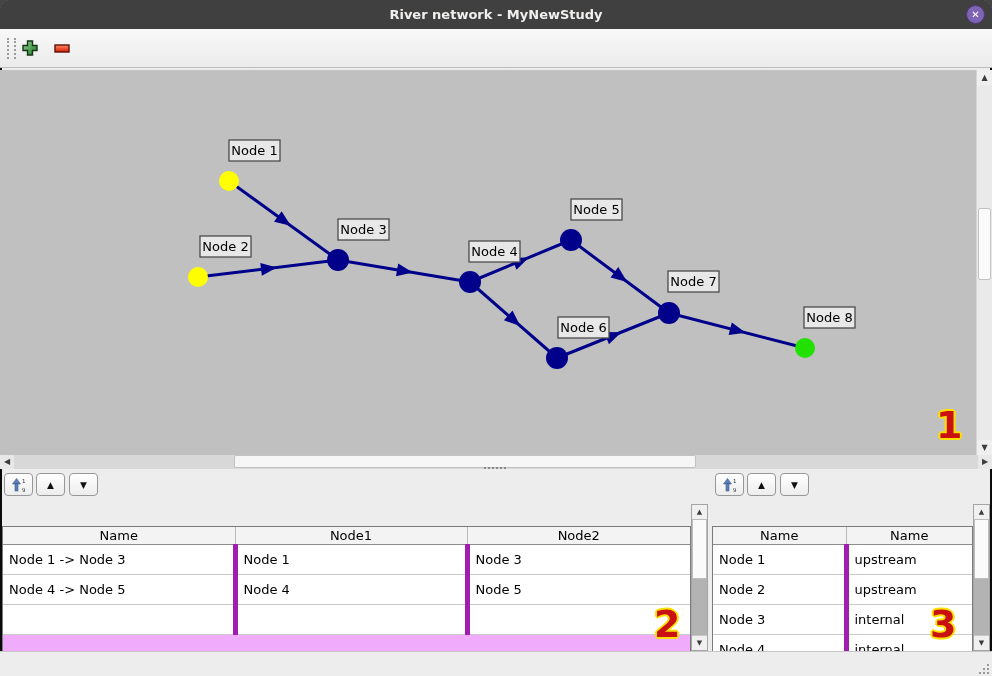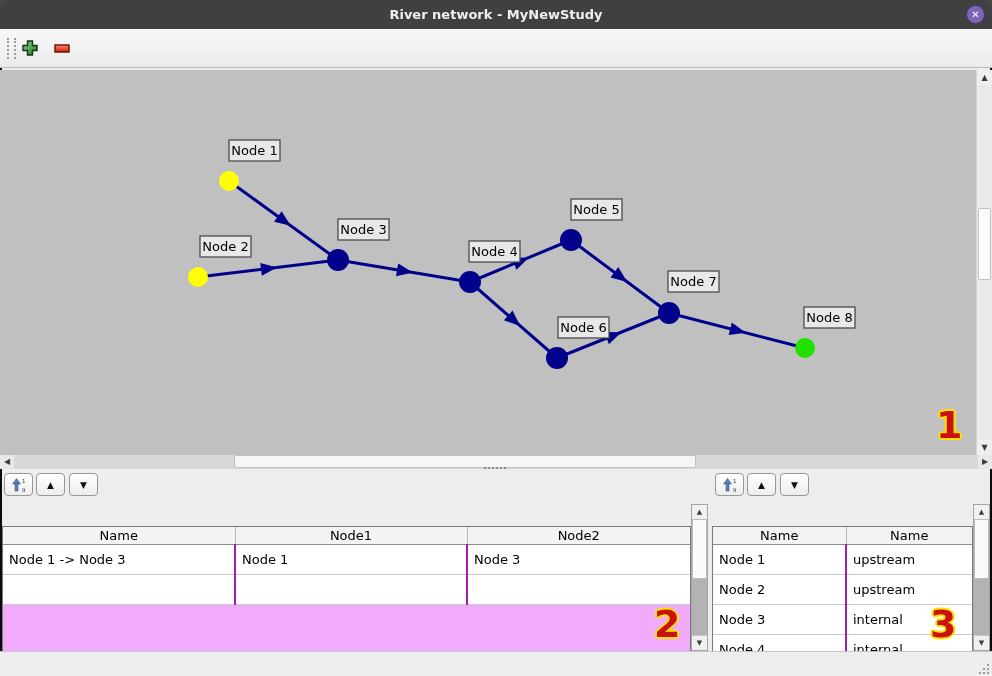--- a/index.html
+++ b/index.html
@@ -37,21 +37,21 @@
   
   .mbtn{position:absolute;top:473px;width:29px;height:23px;background:linear-gradient(#ffffff,#ededed);
         border:1px solid #979797;border-radius:4px;box-sizing:border-box;
         display:flex;align-items:center;justify-content:center;font-size:9px;color:#111;cursor:pointer;}
   
   .table-wrap{position:absolute;top:526px;height:147px;background:#f0abfc;border:1px solid #7b7b7b;box-sizing:border-box;overflow:hidden;}
   table{border-collapse:collapse;table-layout:fixed;width:100%;font-size:13px;color:#000;}
   th{height:17px;background:#f3f3f3;border-bottom:1px solid #8d8d8d;border-right:1px solid #b9b9b9;
      font-weight:normal;text-align:center;padding:0;font-size:13px;overflow:hidden;}
   th:last-child{border-right:none;}
-  td{height:29px;border-bottom:1px solid #cacaca;border-right:2px solid #a21caf;padding:0 6px;
+  td{height:29px;border-bottom:1px solid #cacaca;border-right:5px solid #a21caf;padding:0 6px;
      white-space:nowrap;overflow:hidden;background:#fff;}
   td:last-child{border-right:none;}
   
   .tscroll{position:absolute;top:504px;width:17px;height:147px;background:#b3b3b3;border:1px solid #a5a5a5;box-sizing:border-box;}
   .tscroll .up{top:0;border-bottom:1px solid #c6c6c6;}
   .tscroll .down{bottom:0;border-top:1px solid #c6c6c6;}
   .tscroll .sb-arrow{height:14px;line-height:14px;font-size:7px;background:#f0f0f0;}
   .tscroll .thumb{position:absolute;top:14px;left:0;right:0;height:60px;background:#fafafa;border:1px solid #bcbcbc;box-sizing:border-box;}
   
   .statusbar{position:absolute;top:651px;left:0;right:0;height:25px;background:#ededed;border-top:1px solid #c6c6c6;}
@@ -203,20 +203,25 @@
             <th>Node2</th>
           </tr>
         </thead>
       <tbody id="links-body">
           <tr>
             <td>Node 1 -&gt; Node 3</td>
             <td>Node 1</td>
             <td>Node 3</td>
           </tr>
           <tr>
+            <td>Node 4 -&gt; Node 5</td>
+            <td>Node 4</td>
+            <td>Node 5</td>
+          </tr>
+          <tr>
             <td></td>
             <td></td>
             <td></td>
           </tr>
         </tbody>
     </table>
   </div>
   <div class="tscroll" style="left:691px;">
     <div class="sb-arrow up">▲</div>
     <div class="thumb"></div>

